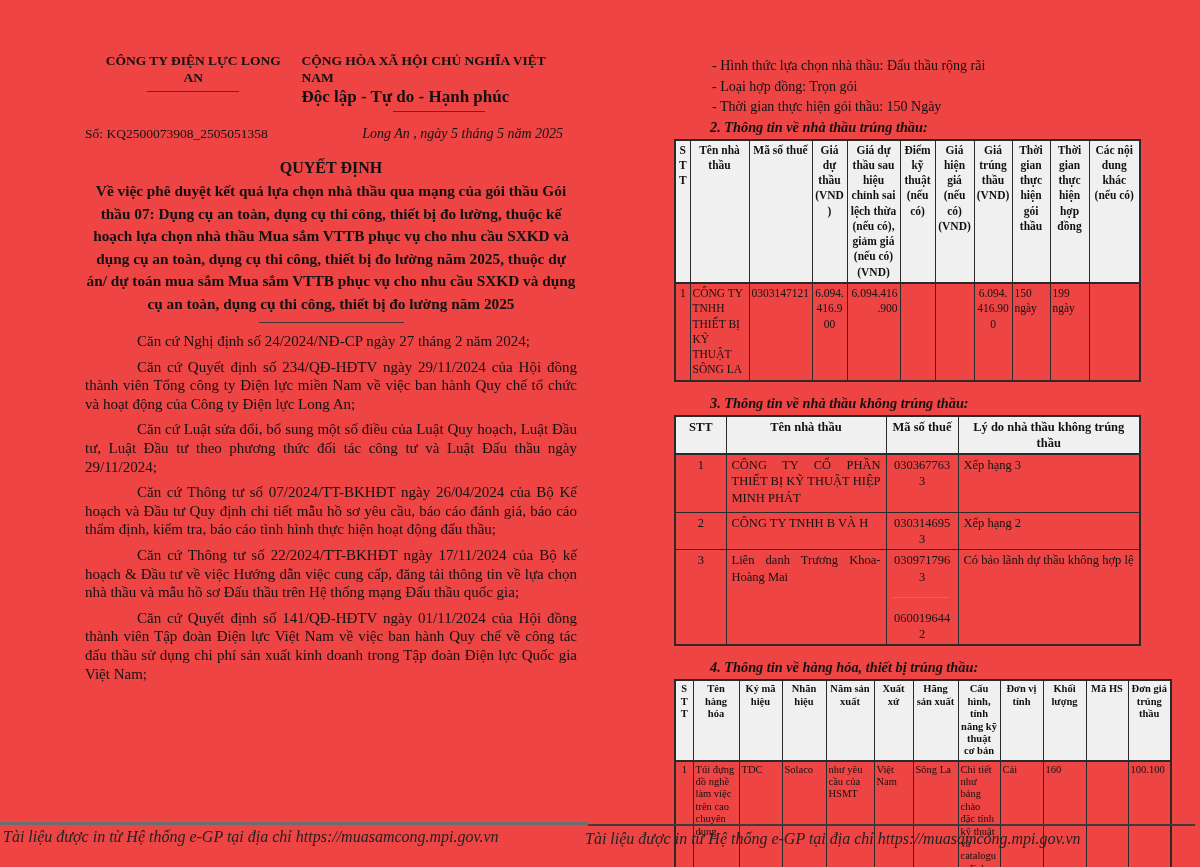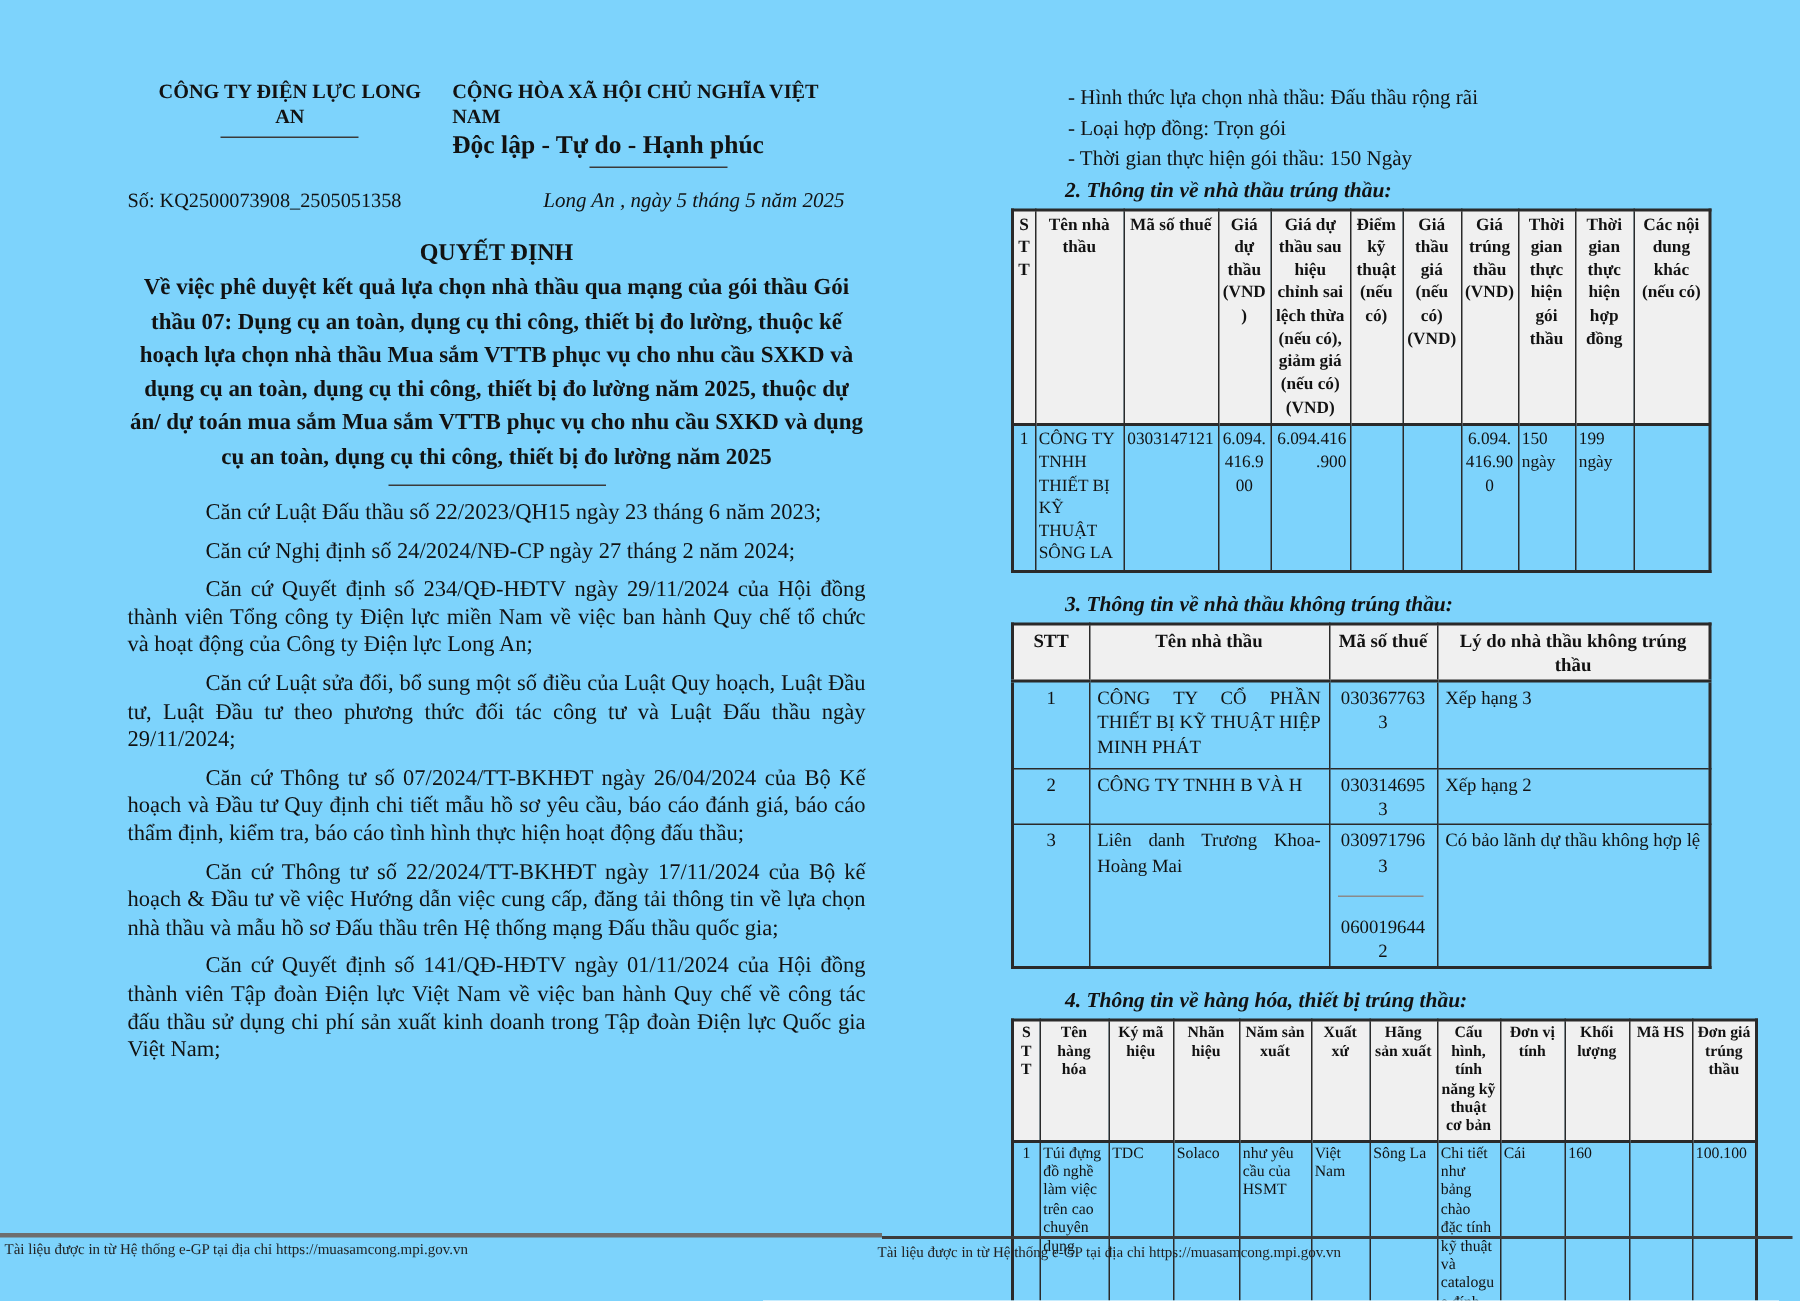--- a/index.html
+++ b/index.html
@@ -1,16 +1,16 @@
 <!DOCTYPE html>
 <html><head>
 <meta charset="utf-8">
 <style>
   html,body{margin:0;padding:0;background:#fff;}
-  .canvas{position:relative;width:1200px;height:867px;background:#7dd3fc;overflow:hidden;
+  .canvas{position:relative;width:1200px;height:867px;background:#ef4444;overflow:hidden;
           font-family:"Liberation Serif","DejaVu Serif",serif;color:#121212;}
 
   
   .page1{position:absolute;left:85px;top:52px;width:492px;}
   .p1-header{display:flex;}
   .org{width:44%;text-align:center;font-weight:bold;font-size:13.5px;line-height:17px;padding:0 18px;box-sizing:border-box;}
   .national{width:56%;text-align:left;}
   .nat1{font-weight:bold;font-size:13.5px;line-height:17px;}
   .nat2{font-weight:bold;font-size:17px;line-height:18px;margin-top:2px;}
   .hrule{border:0;border-top:1.5px solid #3a3a3a;width:92px;margin:5px auto 0;}
@@ -41,21 +41,21 @@
   .t4{width:498px;font-size:10.5px;line-height:1.18;}
   .t4 th,.t4 td{padding:2px 2px;}
   .ac{text-align:center;} .al{text-align:left;} .ar{text-align:right;} .aj{text-align:justify;}
   .tax-divider{border:0;border-top:1px solid #8a8a8a;margin:12px 0;width:95%;}
   .t3 td{height:18px;}
   .row-pad td{padding-bottom:6px;}
 
   
   .footer-rule-left{position:absolute;left:0;top:822px;width:588px;height:3px;background:#6e6e6e;}
   .footer-rule-right{position:absolute;left:588px;top:824px;width:607px;height:2px;background:#3c3c3c;}
-  .footer-text{position:absolute;font-size:10px;color:#222;white-space:nowrap;}
+  .footer-text{position:absolute;font-style:italic;font-size:16px;color:#222;white-space:nowrap;}
   .ft-left{left:3px;top:828px;}
   .ft-right{left:585px;top:830px;}
 </style>
 </head>
 <body>
 
 <div class="canvas">
 
   <div class="page1">
     <div class="p1-header">
@@ -74,21 +74,20 @@
       <span class="so">Số: KQ2500073908_2505051358</span>
       <span class="date">Long An , ngày 5 tháng 5 năm 2025</span>
     </div>
 
     <div class="decision-heading">QUYẾT ĐỊNH</div>
     <div class="decision-subject">Về việc phê duyệt kết quả lựa chọn nhà thầu qua mạng của gói thầu Gói thầu 07: Dụng cụ an toàn, dụng cụ thi công, thiết bị đo lường, thuộc kế hoạch lựa chọn nhà thầu Mua sắm VTTB phục vụ cho nhu cầu SXKD và dụng cụ an toàn, dụng cụ thi công, thiết bị đo lường năm 2025, thuộc dự án/ dự toán mua sắm Mua sắm VTTB phục vụ cho nhu cầu SXKD và dụng cụ an toàn, dụng cụ thi công, thiết bị đo lường năm 2025</div>
     <hr class="subject-rule">
 
 
     <div class="recitals">
-      <p>Căn cứ Luật Đấu thầu số 22/2023/QH15 ngày 23 tháng 6 năm 2023;</p>
       <p>Căn cứ Nghị định số 24/2024/NĐ-CP ngày 27 tháng 2 năm 2024;</p>
       <p>Căn cứ Quyết định số 234/QĐ-HĐTV ngày 29/11/2024 của Hội đồng thành viên Tổng công ty Điện lực miền Nam về việc ban hành Quy chế tổ chức và hoạt động của Công ty Điện lực Long An;</p>
       <p>Căn cứ Luật sửa đổi, bổ sung một số điều của Luật Quy hoạch, Luật Đầu tư, Luật Đầu tư theo phương thức đối tác công tư và Luật Đấu thầu ngày 29/11/2024;</p>
       <p>Căn cứ Thông tư số 07/2024/TT-BKHĐT ngày 26/04/2024 của Bộ Kế hoạch và Đầu tư Quy định chi tiết mẫu hồ sơ yêu cầu, báo cáo đánh giá, báo cáo thẩm định, kiểm tra, báo cáo tình hình thực hiện hoạt động đấu thầu;</p>
       <p>Căn cứ Thông tư số 22/2024/TT-BKHĐT ngày 17/11/2024 của Bộ kế hoạch &amp; Đầu tư về việc Hướng dẫn việc cung cấp, đăng tải thông tin về lựa chọn nhà thầu và mẫu hồ sơ Đấu thầu trên Hệ thống mạng Đấu thầu quốc gia;</p>
       <p>Căn cứ Quyết định số 141/QĐ-HĐTV ngày 01/11/2024 của Hội đồng thành viên Tập đoàn Điện lực Việt Nam về việc ban hành Quy chế về công tác đấu thầu sử dụng chi phí sản xuất kinh doanh trong Tập đoàn Điện lực Quốc gia Việt Nam;</p>
     </div>
   </div>
 
   <div class="page2">
@@ -115,21 +114,21 @@
           <col style="width:51px">
       </colgroup>
       <thead>
         <tr>
           <th>STT</th>
           <th>Tên nhà thầu</th>
           <th>Mã số thuế</th>
           <th>Giá dự thầu (VND)</th>
           <th>Giá dự thầu sau hiệu chỉnh sai lệch thừa (nếu có), giảm giá (nếu có) (VND)</th>
           <th>Điểm kỹ thuật (nếu có)</th>
-          <th>Giá thầu giá (nếu có) (VND)</th>
+          <th>Giá hiện giá (nếu có) (VND)</th>
           <th>Giá trúng thầu (VND)</th>
           <th>Thời gian thực hiện gói thầu</th>
           <th>Thời gian thực hiện hợp đồng</th>
           <th>Các nội dung khác (nếu có)</th>
         </tr>
       </thead>
       <tbody>
         <tr>
           <td class="ac">1</td>
           <td class="al">CÔNG TY TNHH THIẾT BỊ KỸ THUẬT SÔNG LA</td>

